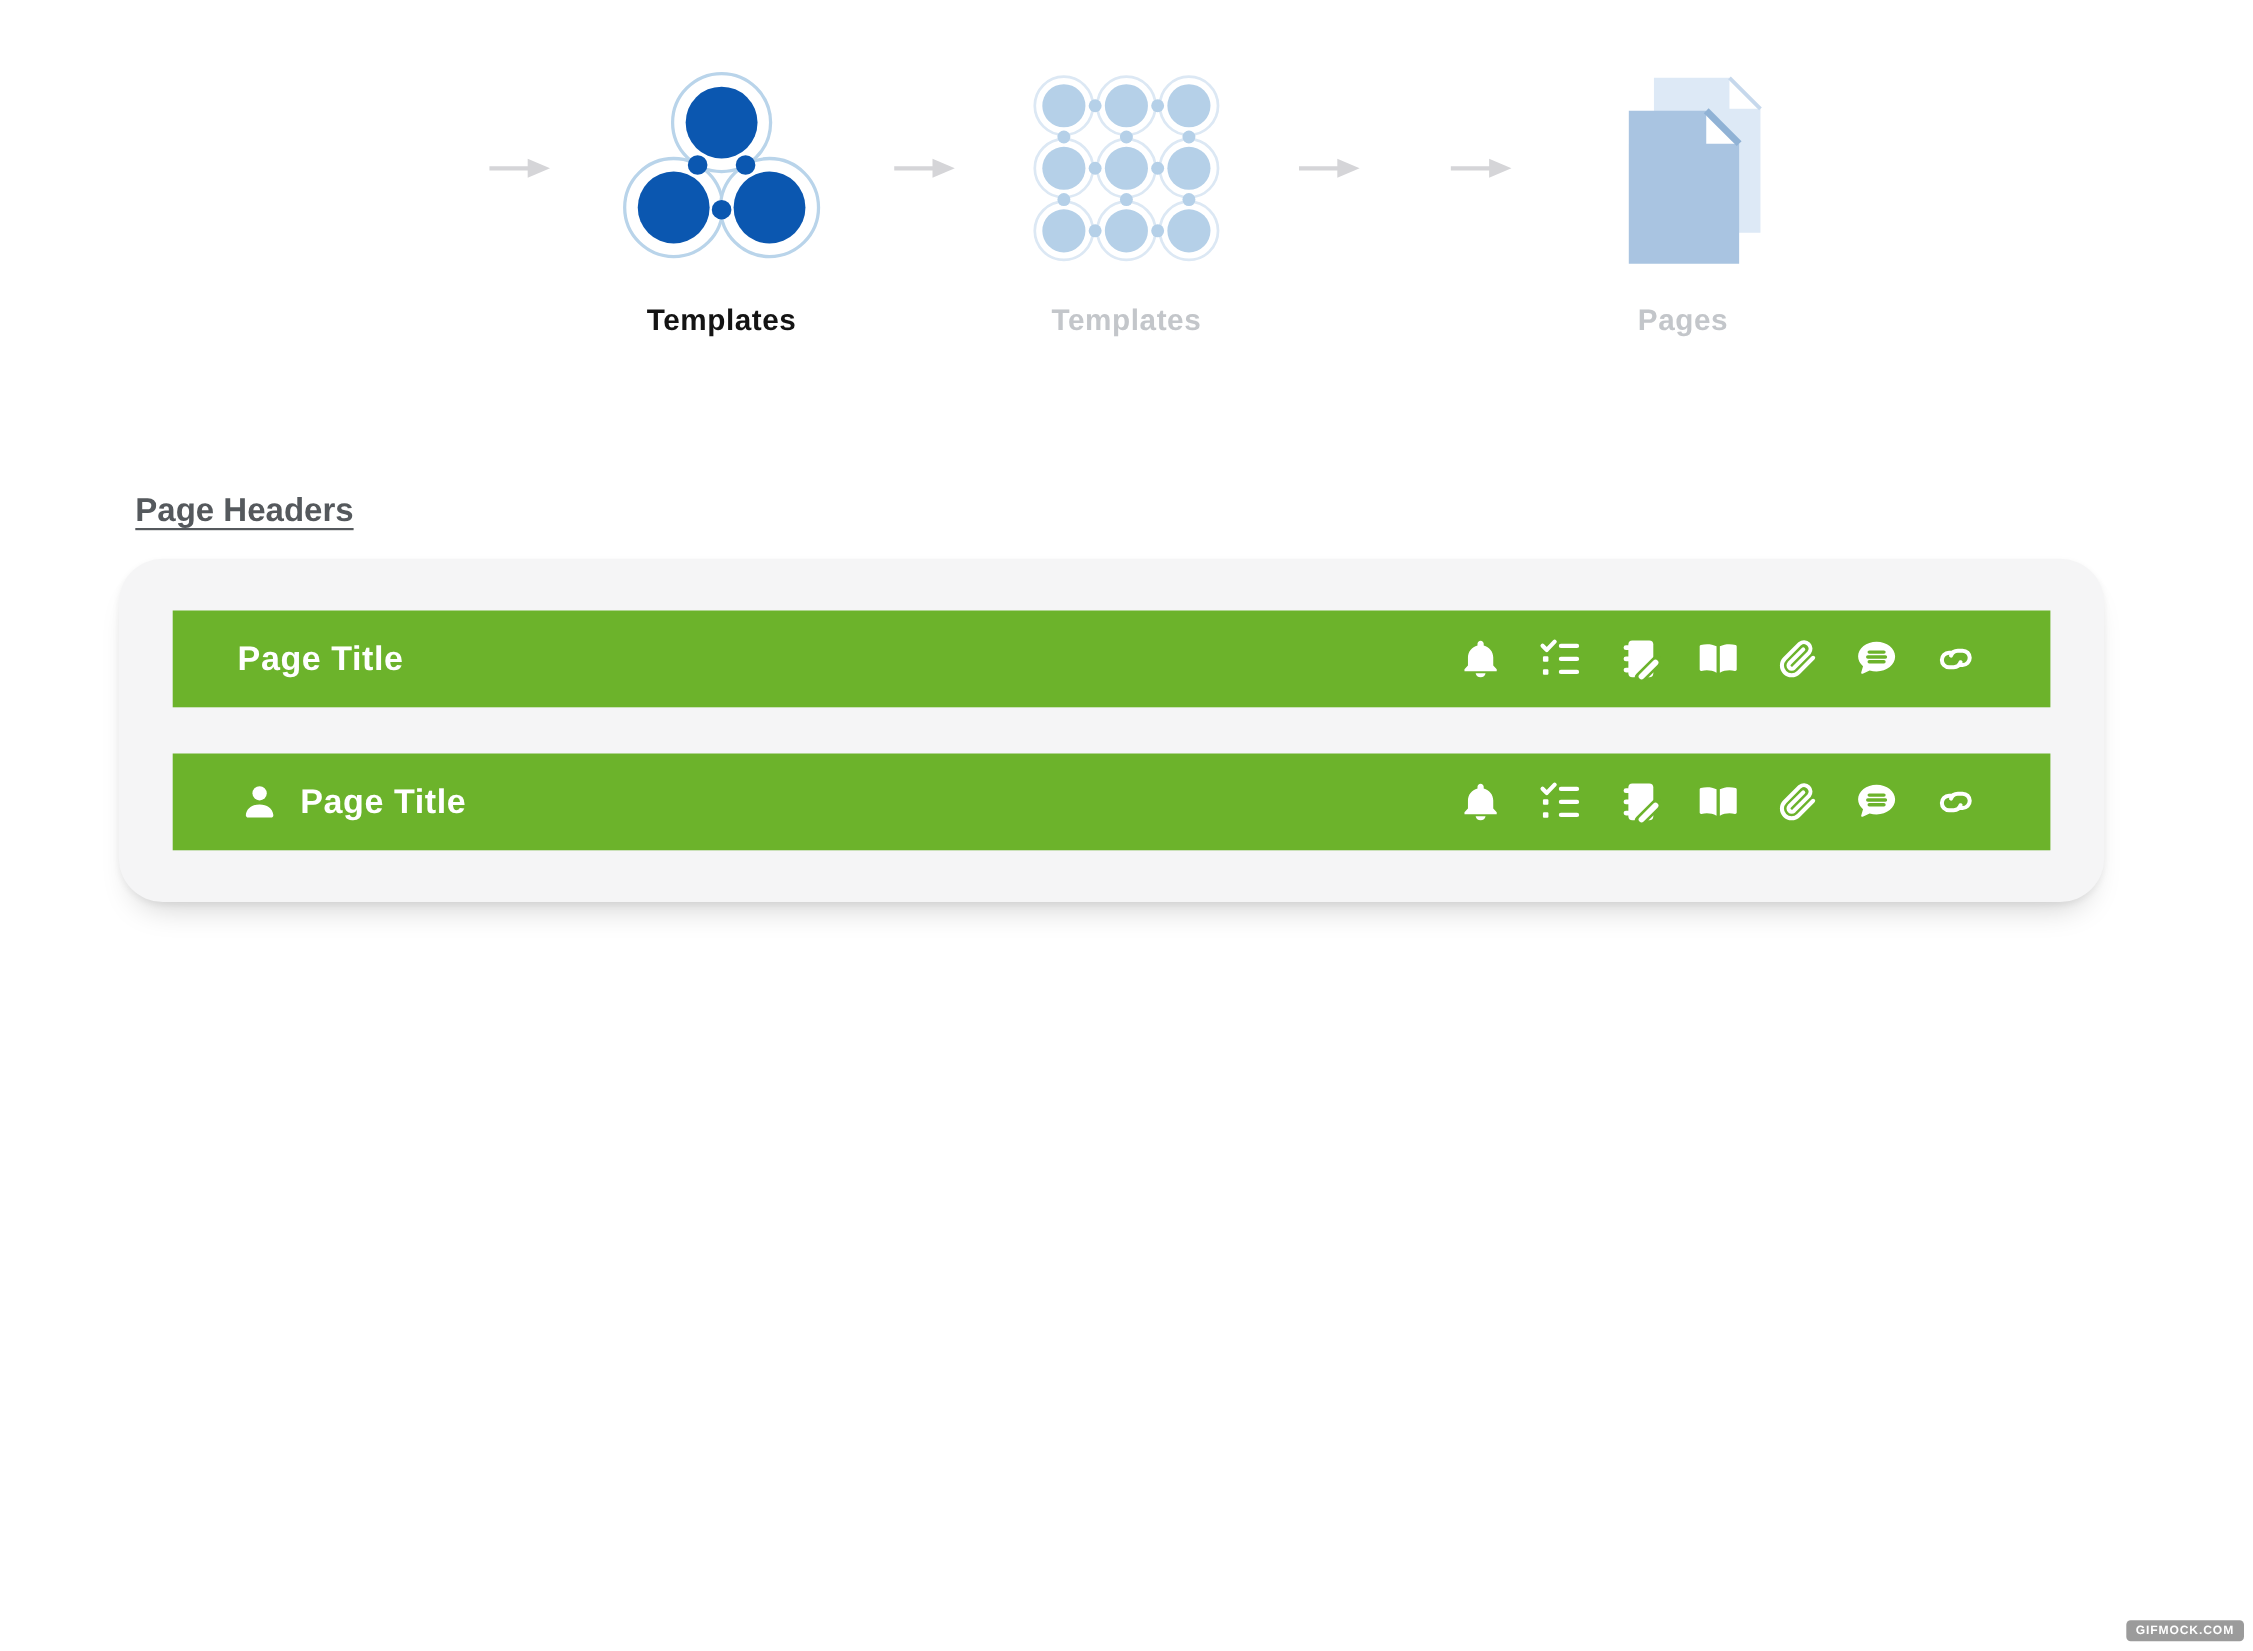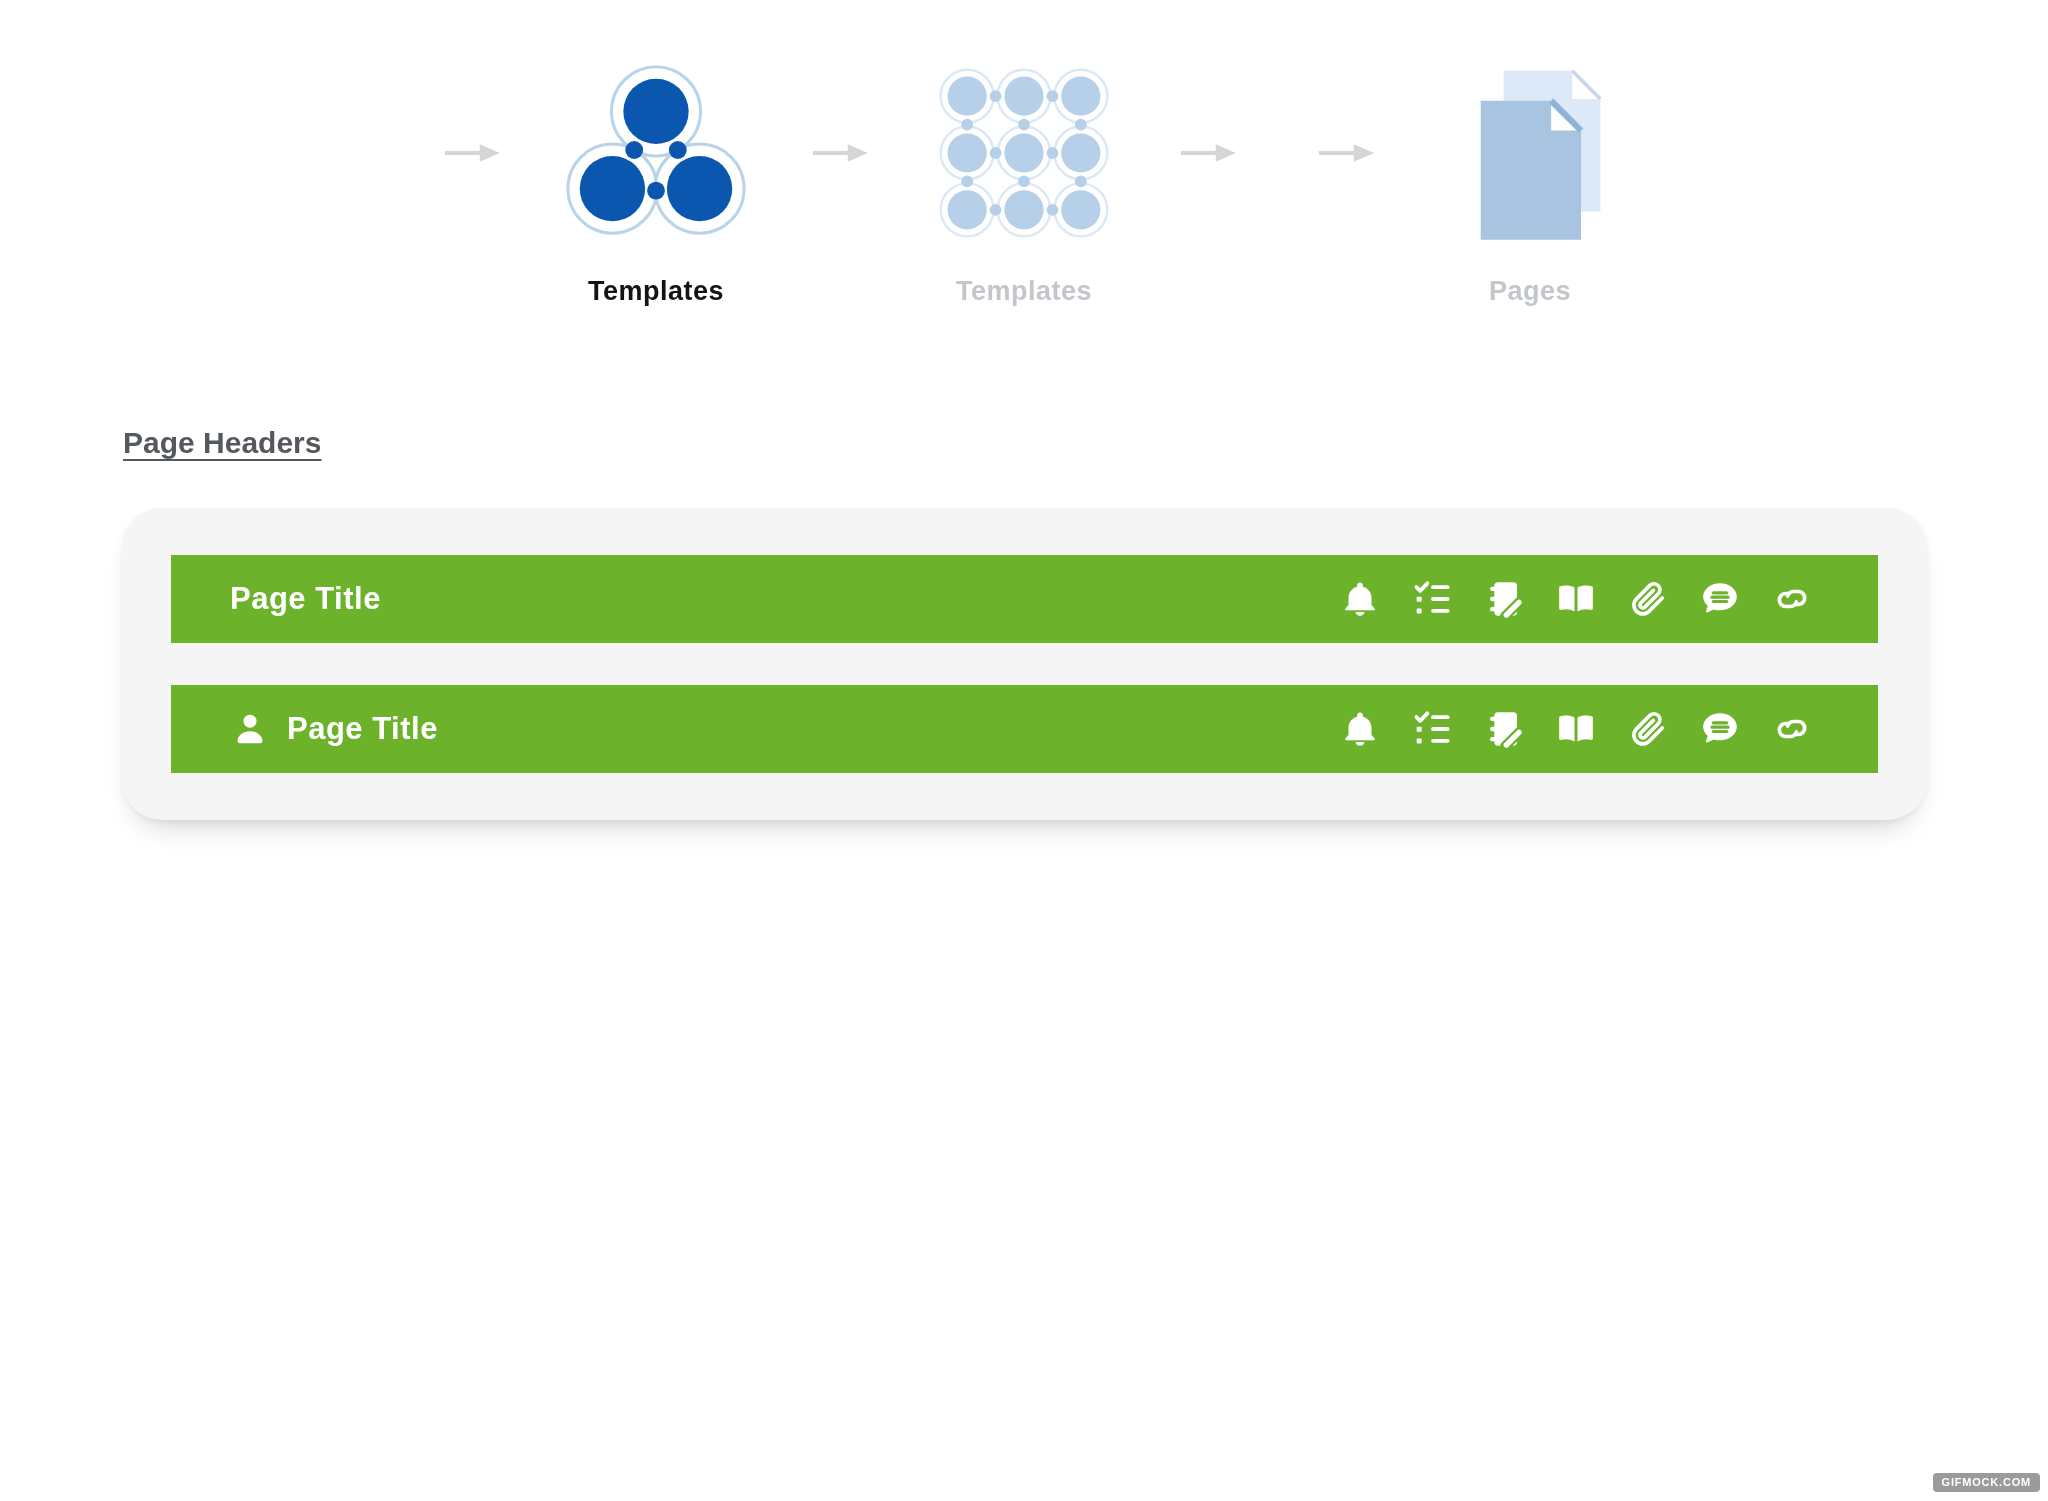--- a/index.html
+++ b/index.html
@@ -65,33 +65,33 @@
   .stage-arrow{
     width:138px;
     height:222px;
     display:flex;
     align-items:center;
     justify-content:center;
   }
   
   .section-title{
     position:absolute;
-    left:123px;top:426px;
+    left:123px;top:448px;
     font-size:30px;
     font-weight:700;
     color:var(--heading);
     text-decoration:underline;
     text-decoration-thickness:2px;
     text-underline-offset:6px;
     cursor:pointer;
   }
   
   .card{
     position:absolute;
-    left:122px;top:508px;
+    left:108px;top:508px;
     width:1805px;height:312px;
     background:var(--card-bg);
     border-radius:40px;
     box-shadow:0 18px 30px -16px rgba(0,0,0,.22), 0 2px 6px rgba(0,0,0,.05);
     padding:47px 49px;
     display:flex;
     flex-direction:column;
     justify-content:space-between;
   }
   .bar{

